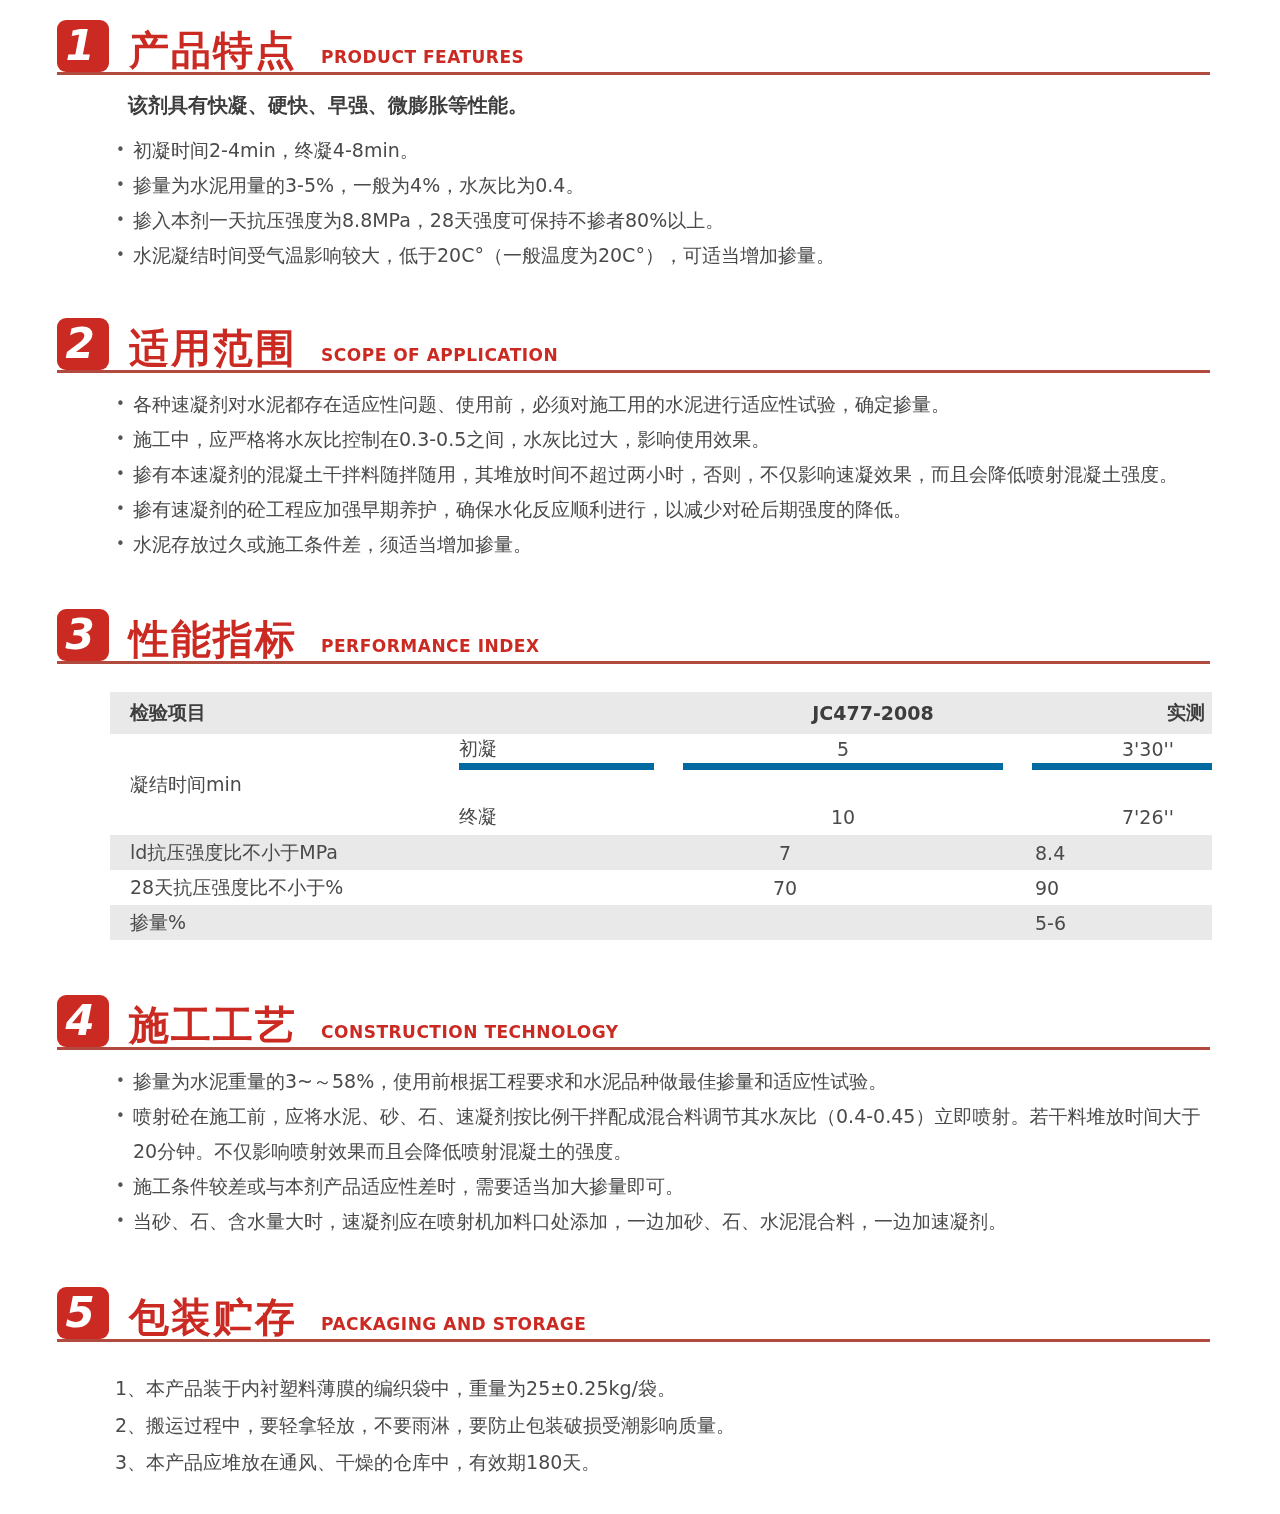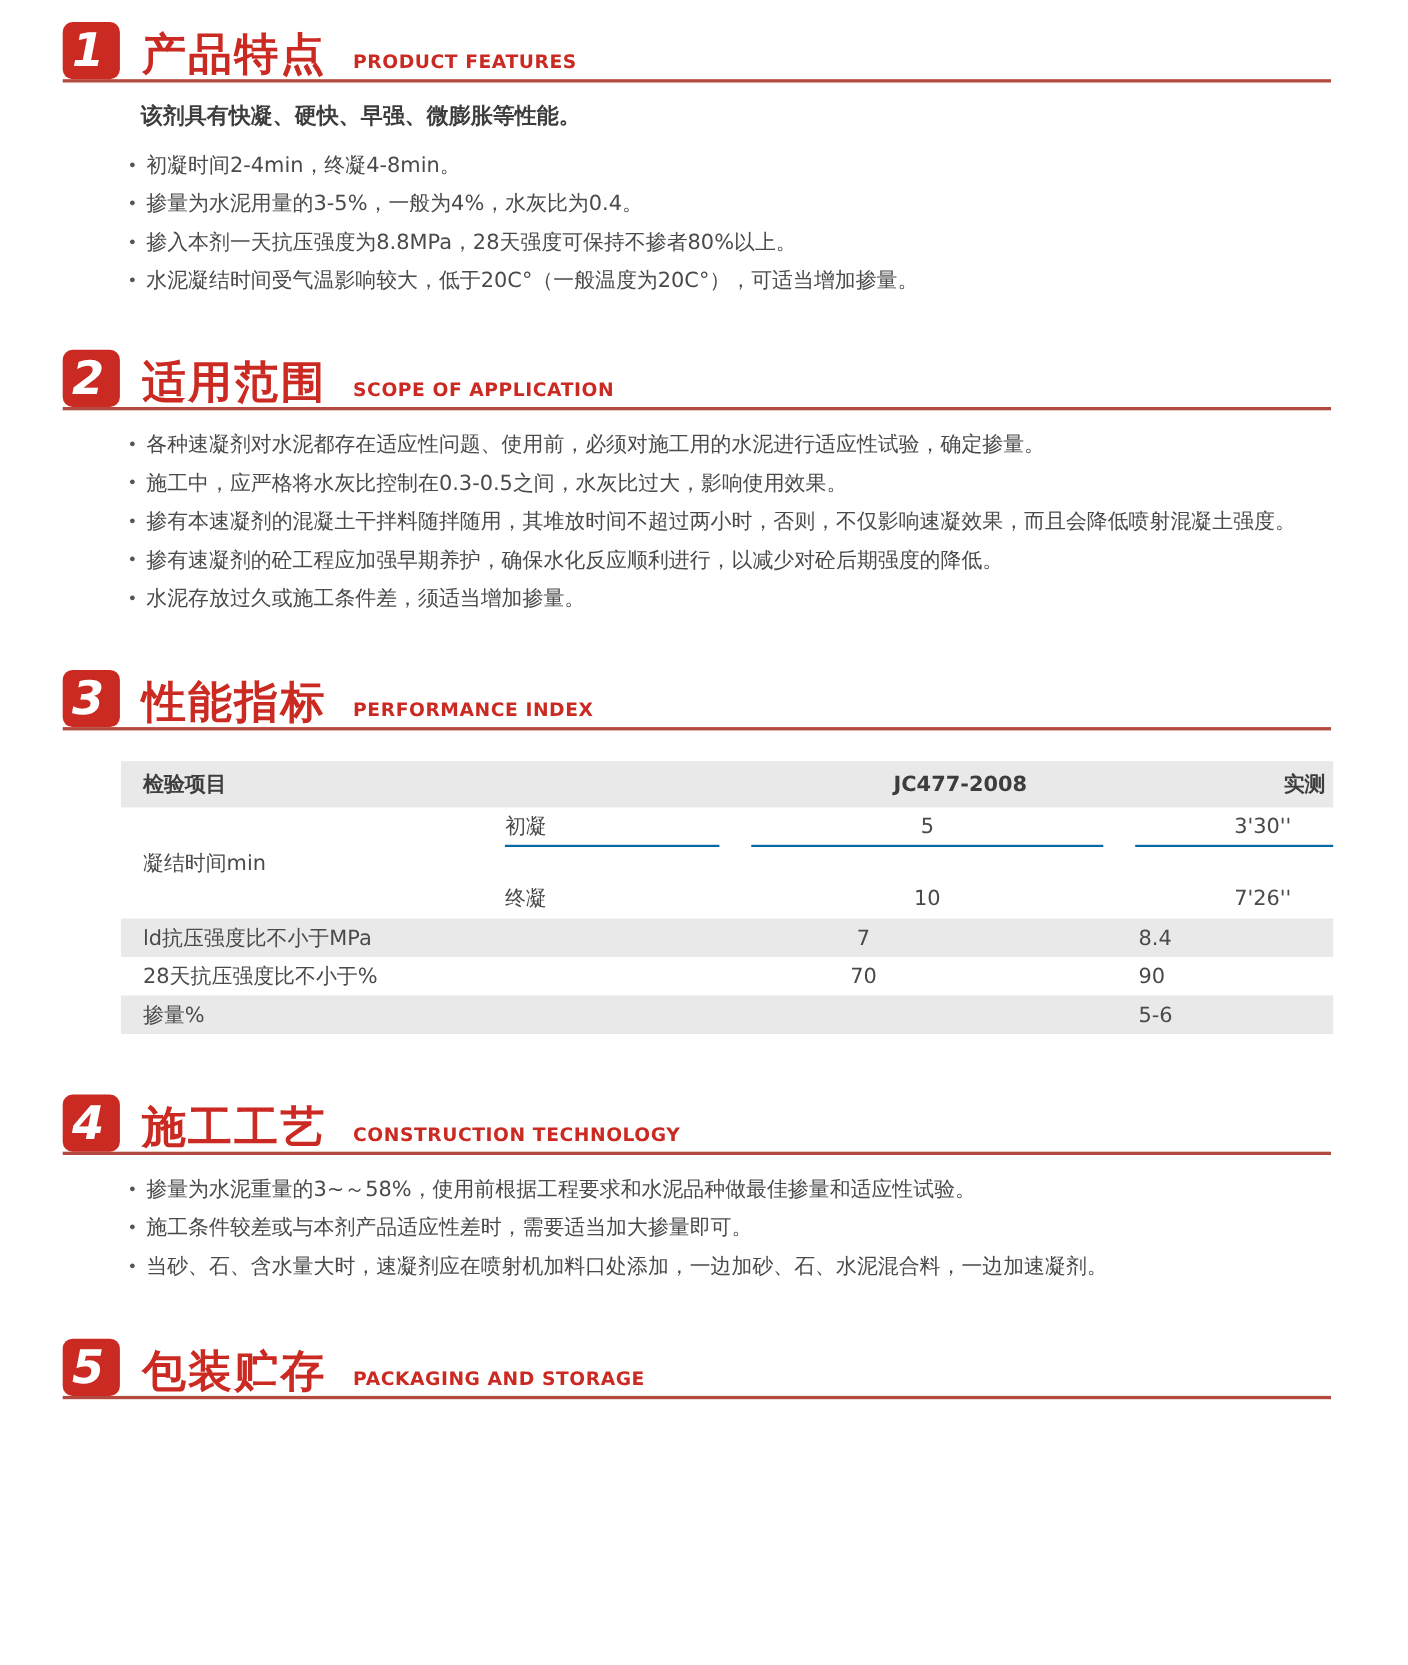--- a/index.html
+++ b/index.html
@@ -66,21 +66,21 @@
   .c1 { padding-left:20px; }
   .c3 { text-align:center; }
   .c4 { padding-left:90px; }
   .t-setting {
     display:grid; grid-template-columns:320px 195px 320px 1fr;
     grid-template-rows:36px 36px;
     gap:29px;
   }
   .t-setting .item { grid-row:1 / span 2; align-self:center; padding-left:20px; }
   .t-setting .cell { display:flex; align-items:center; }
-  .t-setting .r1 { border-bottom:2px solid #0369a1; }
+  .t-setting .r1 { border-bottom:7px solid #0369a1; }
   .t-setting .mid { justify-content:center; }
   .t-setting .meas { padding-left:90px; }
   .t-row {
     display:grid; grid-template-columns:515px 320px 1fr;
     height:35px; align-items:center;
   }
   .shade { background:#e9e9e9; }
 
   
   .plist { margin:28px 80px 0 115px; }
@@ -172,27 +172,33 @@
 
   <header class="sec-header">
     <div class="badge">
       <span>4</span>
     </div>
     <h2 class="title-zh">施工工艺</h2>
     <span class="title-en">CONSTRUCTION TECHNOLOGY</span>
   </header>
   <ul class="bullets">
     <li>掺量为水泥重量的3~～58%，使用前根据工程要求和水泥品种做最佳掺量和适应性试验。</li>
+    <li>喷射砼在施工前，应将水泥、砂、石、速凝剂按比例干拌配成混合料调节其水灰比（0.4-0.45）立即喷射。若干料堆放时间大于20分钟。不仅影响喷射效果而且会降低喷射混凝土的强度。</li>
     <li>施工条件较差或与本剂产品适应性差时，需要适当加大掺量即可。</li>
     <li>当砂、石、含水量大时，速凝剂应在喷射机加料口处添加，一边加砂、石、水泥混合料，一边加速凝剂。</li>
   </ul>
 
   <div class="gap-s5"></div>
 
   <header class="sec-header">
     <div class="badge">
       <span>5</span>
     </div>
     <h2 class="title-zh">包装贮存</h2>
     <span class="title-en">PACKAGING AND STORAGE</span>
   </header>
+  <div class="plist">
+    <p>1、本产品装于内衬塑料薄膜的编织袋中，重量为25±0.25kg/袋。</p>
+    <p>2、搬运过程中，要轻拿轻放，不要雨淋，要防止包装破损受潮影响质量。</p>
+    <p>3、本产品应堆放在通风、干燥的仓库中，有效期180天。</p>
+  </div>
 
 </div>
 
 </body></html>

